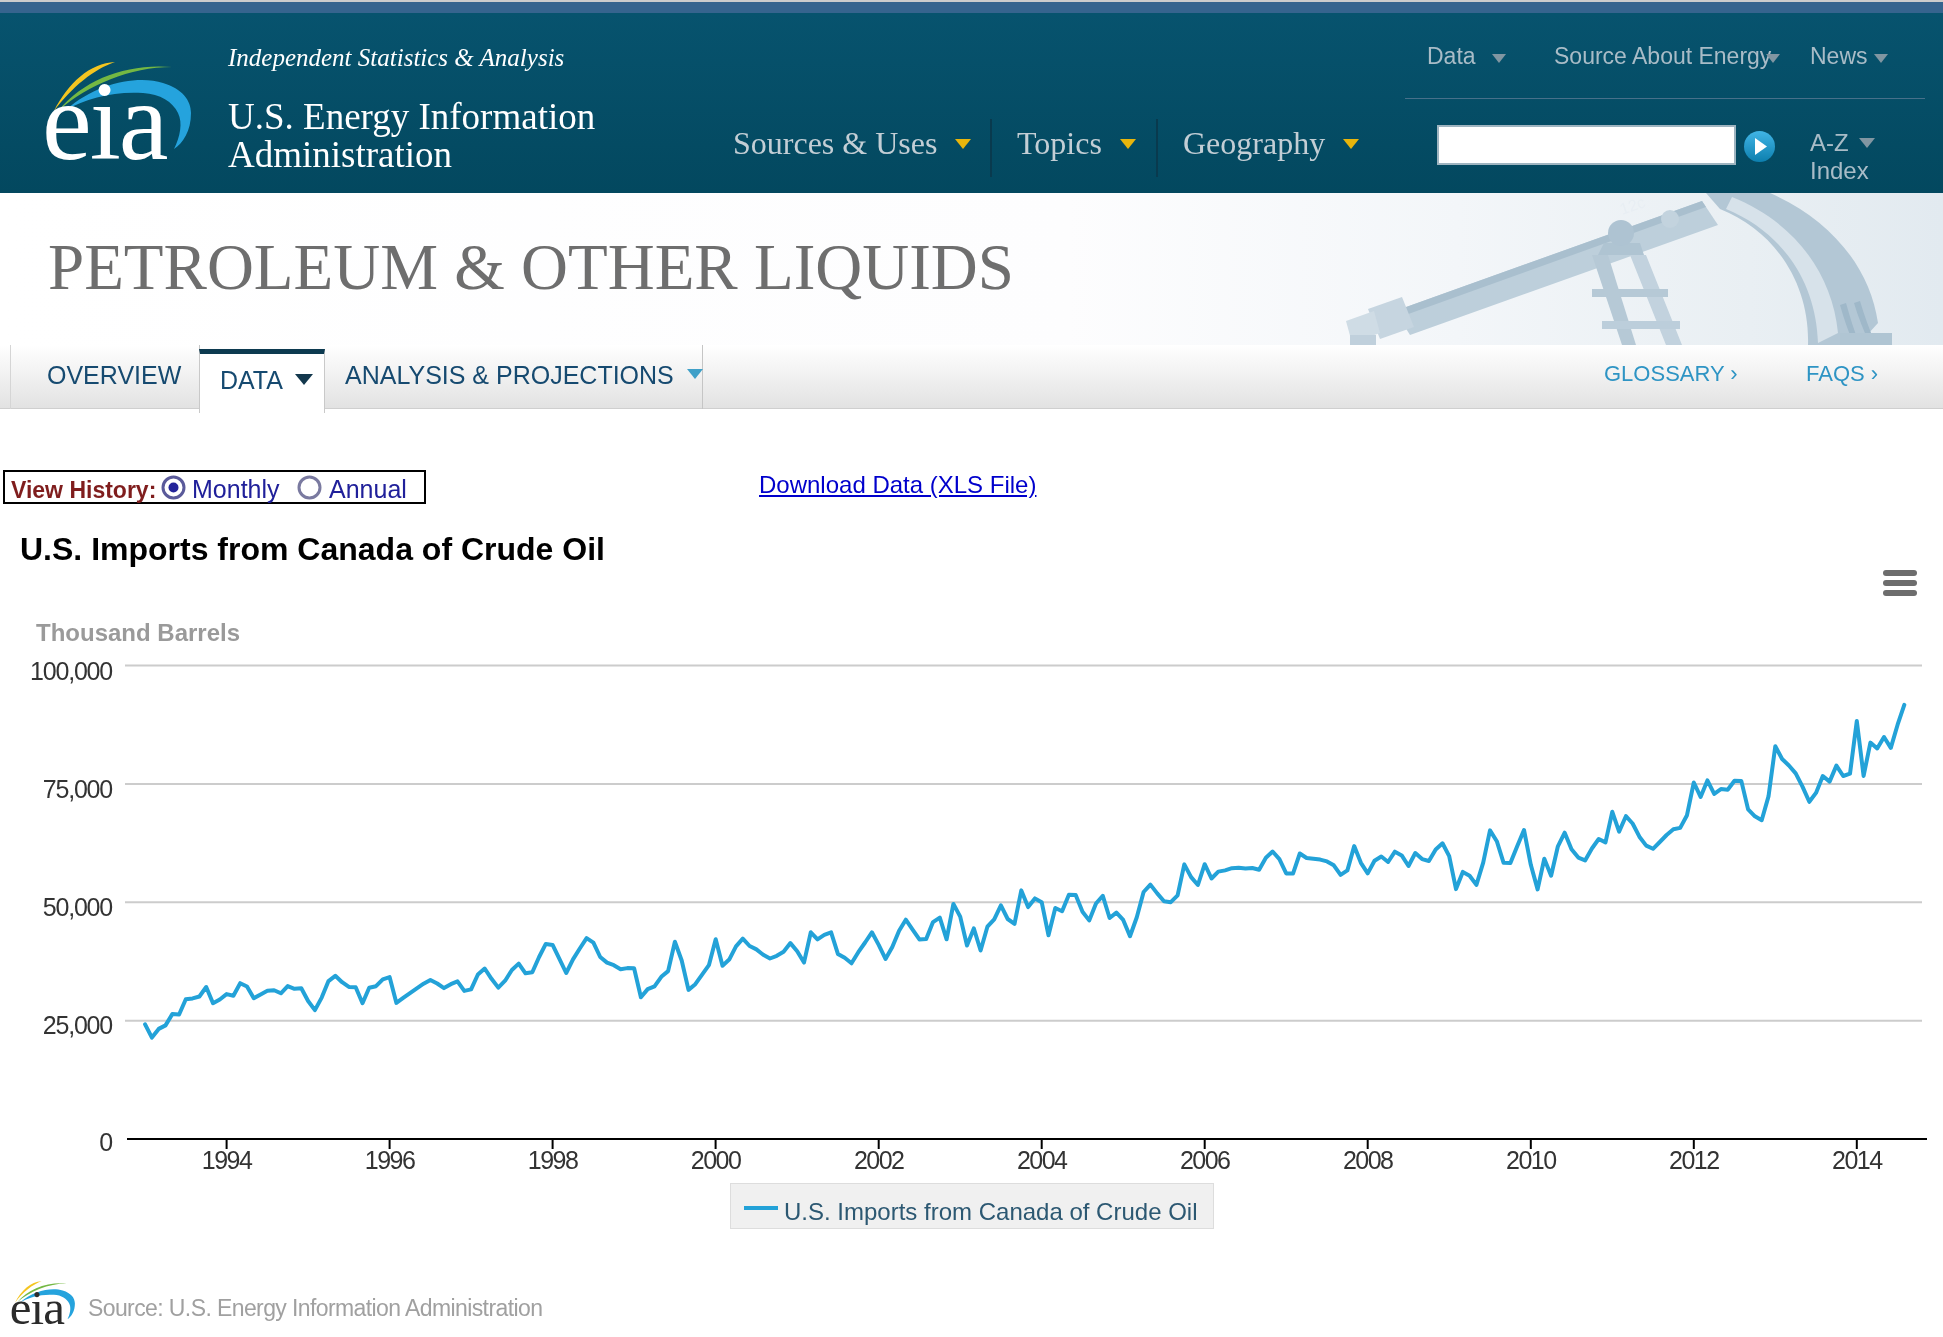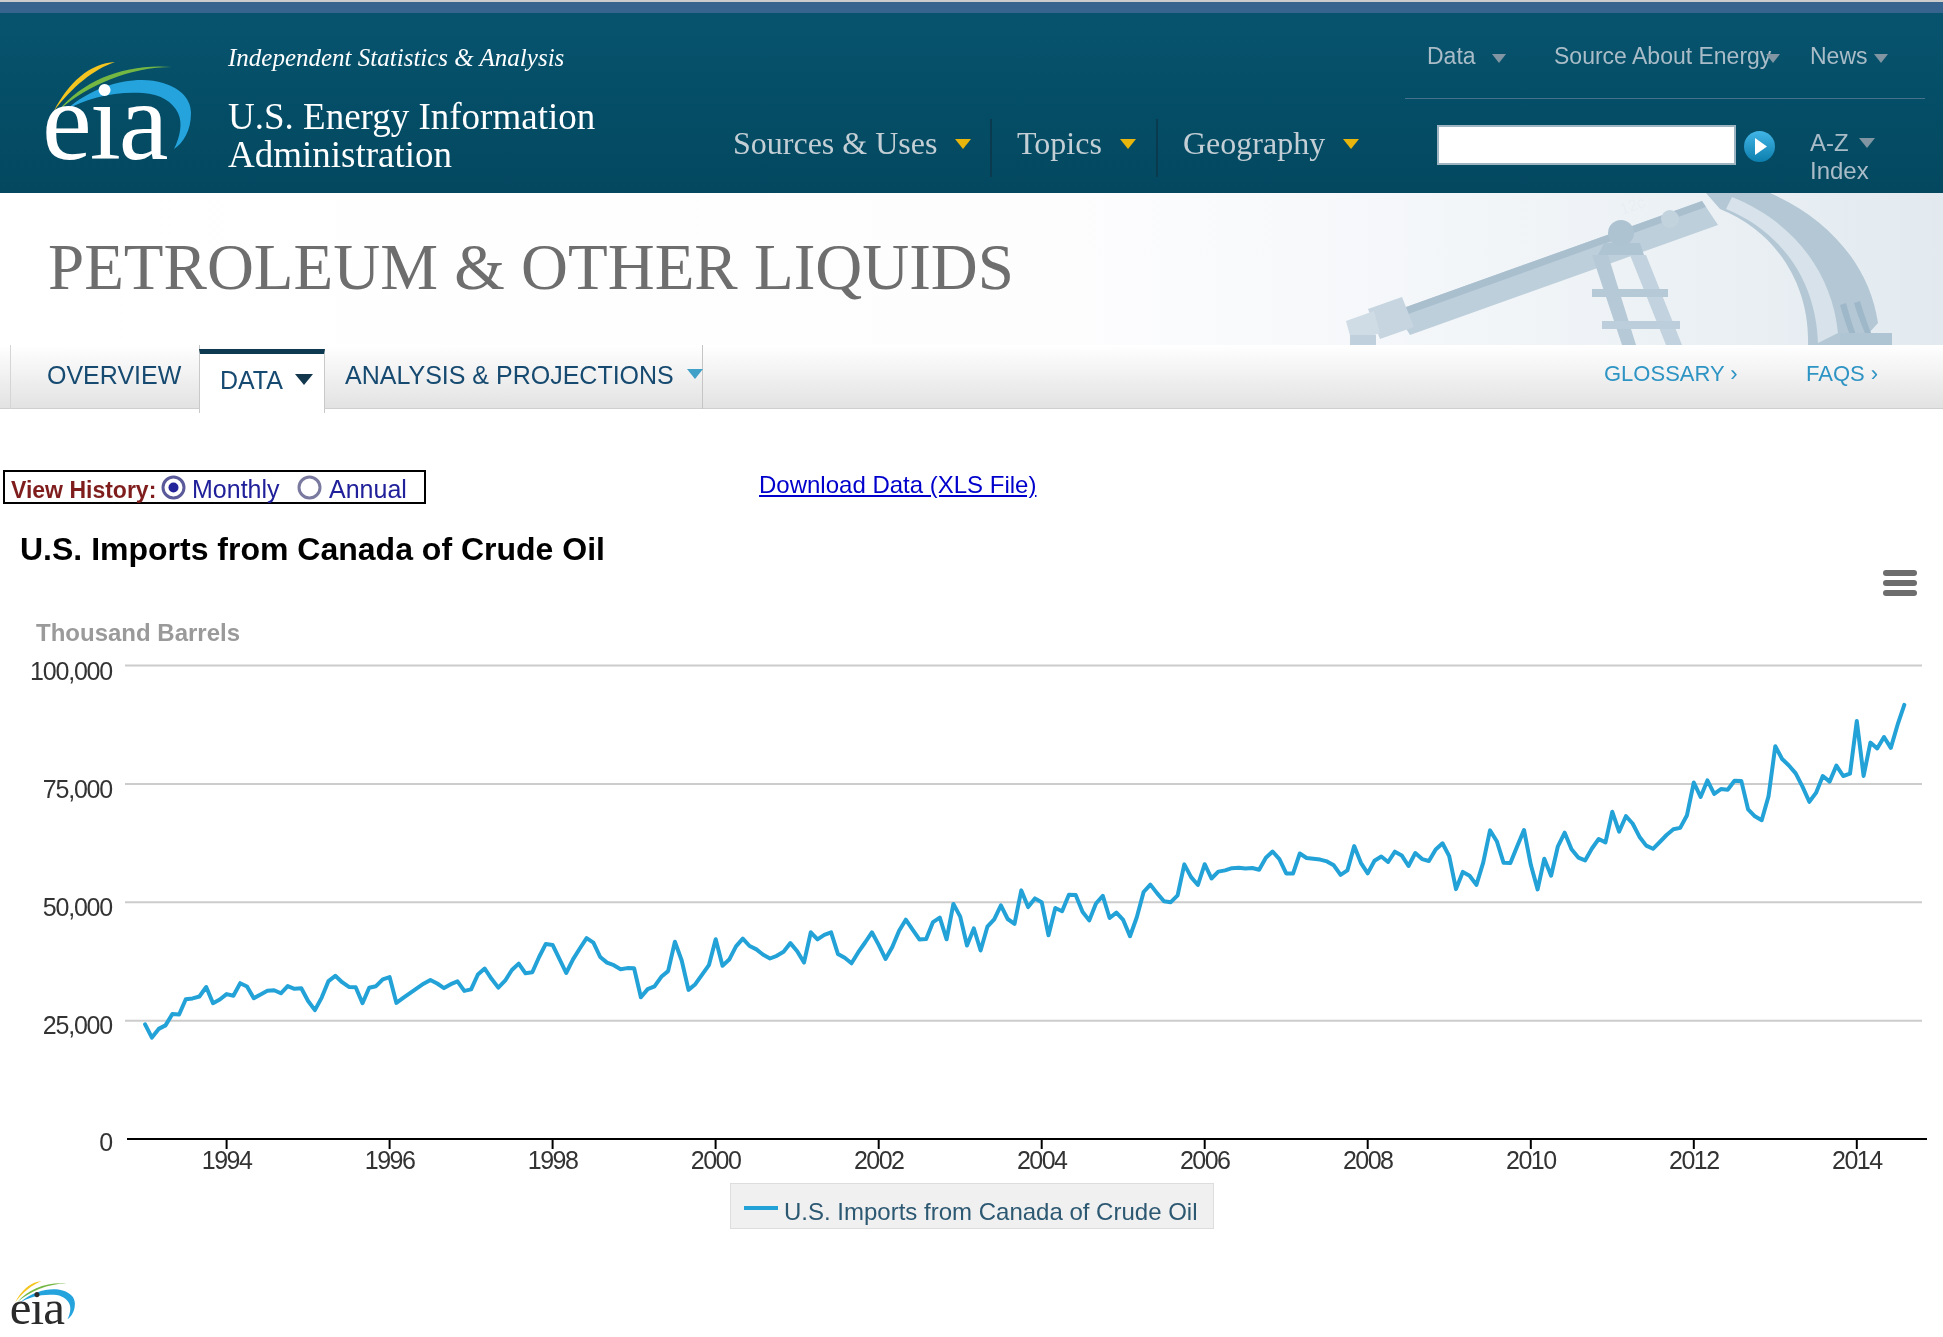--- a/index.html
+++ b/index.html
@@ -163,14 +163,15 @@
   <div class="abs" style="left:730px;top:1183px;width:484px;height:46px;background:#f0f0f0;border:1px solid #dddddd;"></div>
   <div class="abs" style="left:744px;top:1206px;width:34px;height:4px;background:#23a2d8;"></div>
   <div class="abs" style="left:784px;top:1198px;font-size:24px;color:#2c5872;">U.S. Imports from Canada of Crude Oil</div>
 
   <svg class="abs" style="left:8px;top:1273px;" width="70" height="59" viewBox="0 0 160 135">
     <path d="M16,68 C30,40 52,20 77,19 C56,26 34,44 16,68 Z" fill="#f4c520"></path>
     <path d="M21,67 C46,36 90,20 134,24 C92,24 50,42 21,67 Z" fill="#74b843"></path>
     <path d="M28,67 C58,40 100,32 125,40 C145,46 153,58 153,70 C153,88 145,100 136,106 C142,94 145,80 140,70 C135,59 122,51 105,50 C77,48 48,55 28,67 Z" fill="#25a3dd"></path>
     <text x="4" y="116" font-family="Liberation Serif, serif" font-size="112" letter-spacing="-2" fill="#2b2b2b">eia</text>
   </svg>
+  <div class="abs" style="left:88px;top:1295px;font-size:23px;letter-spacing:-0.6px;color:#a0a0a0;">Source: U.S. Energy Information Administration</div>
 
 </div>
 
 </body></html>

